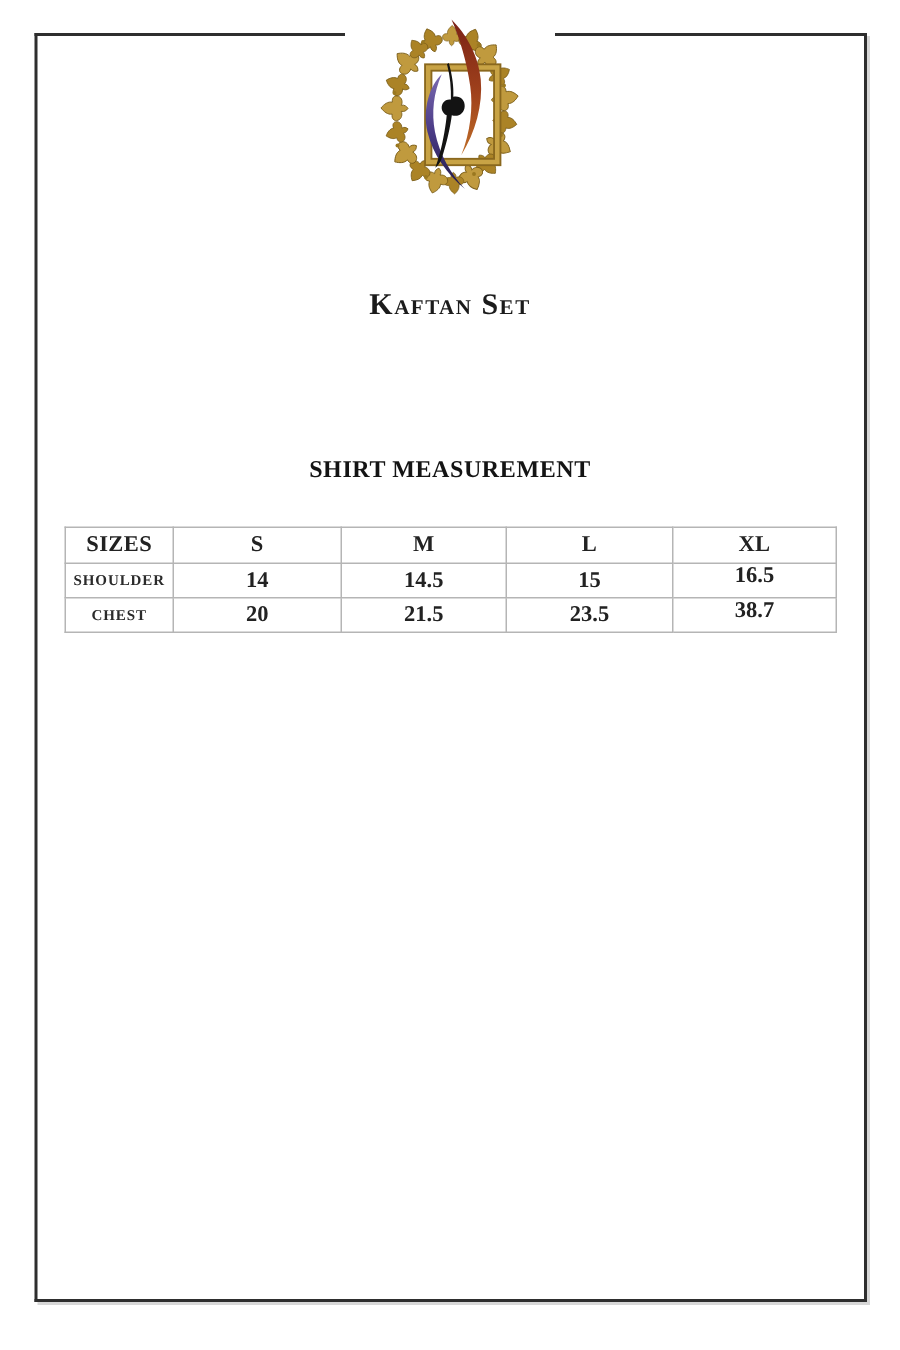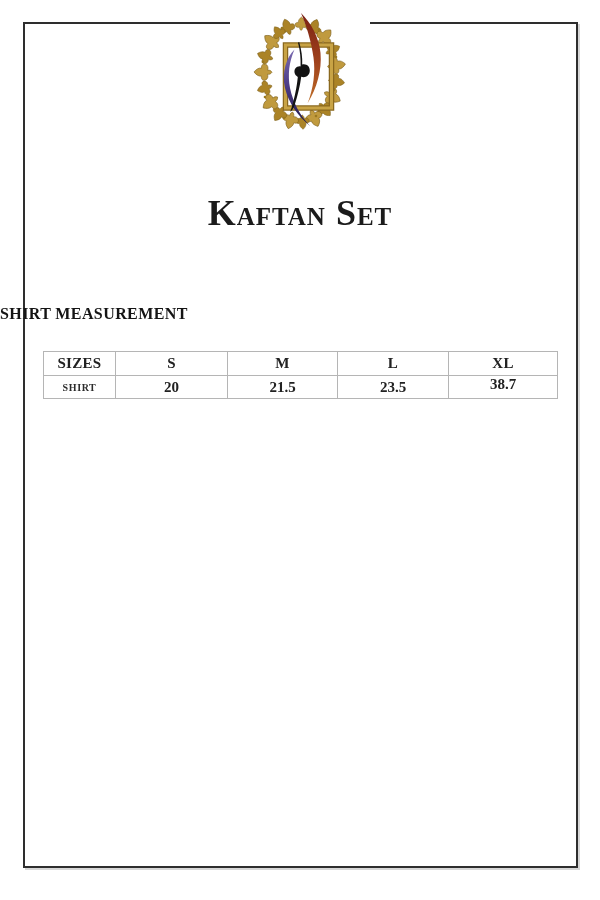--- a/index.html
+++ b/index.html
@@ -15,25 +15,25 @@
   .f-left {left:23px;top:22px;width:2px;height:846px;}
   .f-right{left:576px;top:22px;width:2px;height:846px;box-shadow:2px 2px 0 #d7d7d7;}
   .f-bottom{left:23px;top:866px;width:555px;height:2px;box-shadow:2px 2px 0 #d7d7d7;}
 
   
   .logo{position:absolute;left:244px;top:12px;width:112px;height:118px;}
 
   
   .page-title{
     position:absolute;left:0;right:0;top:192px;text-align:center;
-    font-size:36px;font-weight:bold;font-variant:small-caps;
+    font-size:20px;font-weight:bold;font-variant:small-caps;
     letter-spacing:1px;color:#1b1b1b;
   }
   .section-title{
-    position:absolute;left:0;right:0;top:305px;
+    position:absolute;left:0;right:0;top:305px;text-align:center;
     font-size:16px;font-weight:bold;letter-spacing:0.4px;color:#141414;
   }
 
   
   table.size-chart{
     position:absolute;left:43px;top:351px;width:514px;
     border-collapse:collapse;table-layout:fixed;
   }
   .size-chart th,.size-chart td{
     border:1px solid #b5b5b5;text-align:center;vertical-align:middle;
@@ -128,20 +128,27 @@
     <tr>
       <th>SIZES</th>
       <th>S</th>
       <th>M</th>
       <th>L</th>
       <th>XL</th>
     </tr>
   </thead>
   <tbody>
     <tr>
-      <td class="rl">SHIRT</td>
+      <td class="rl">SHOULDER</td>
+      <td class="val"><span>14</span></td>
+      <td class="val"><span>14.5</span></td>
+      <td class="val"><span>15</span></td>
+      <td class="val"><span>16.5</span></td>
+    </tr>
+    <tr>
+      <td class="rl">CHEST</td>
       <td class="val"><span>20</span></td>
       <td class="val"><span>21.5</span></td>
       <td class="val"><span>23.5</span></td>
       <td class="val"><span>38.7</span></td>
     </tr>
   </tbody>
 </table>
 
 </body></html>

